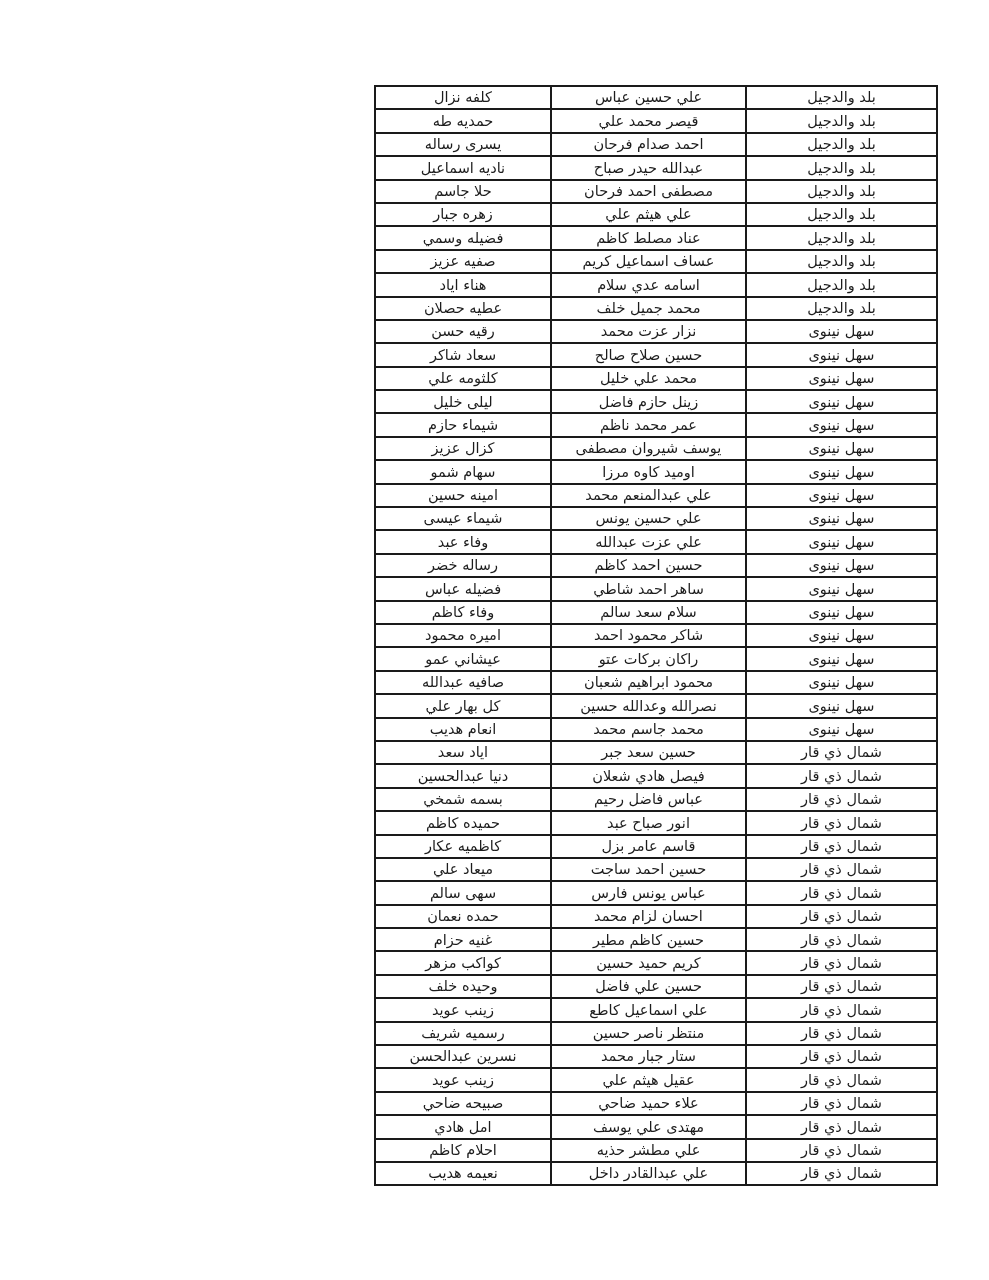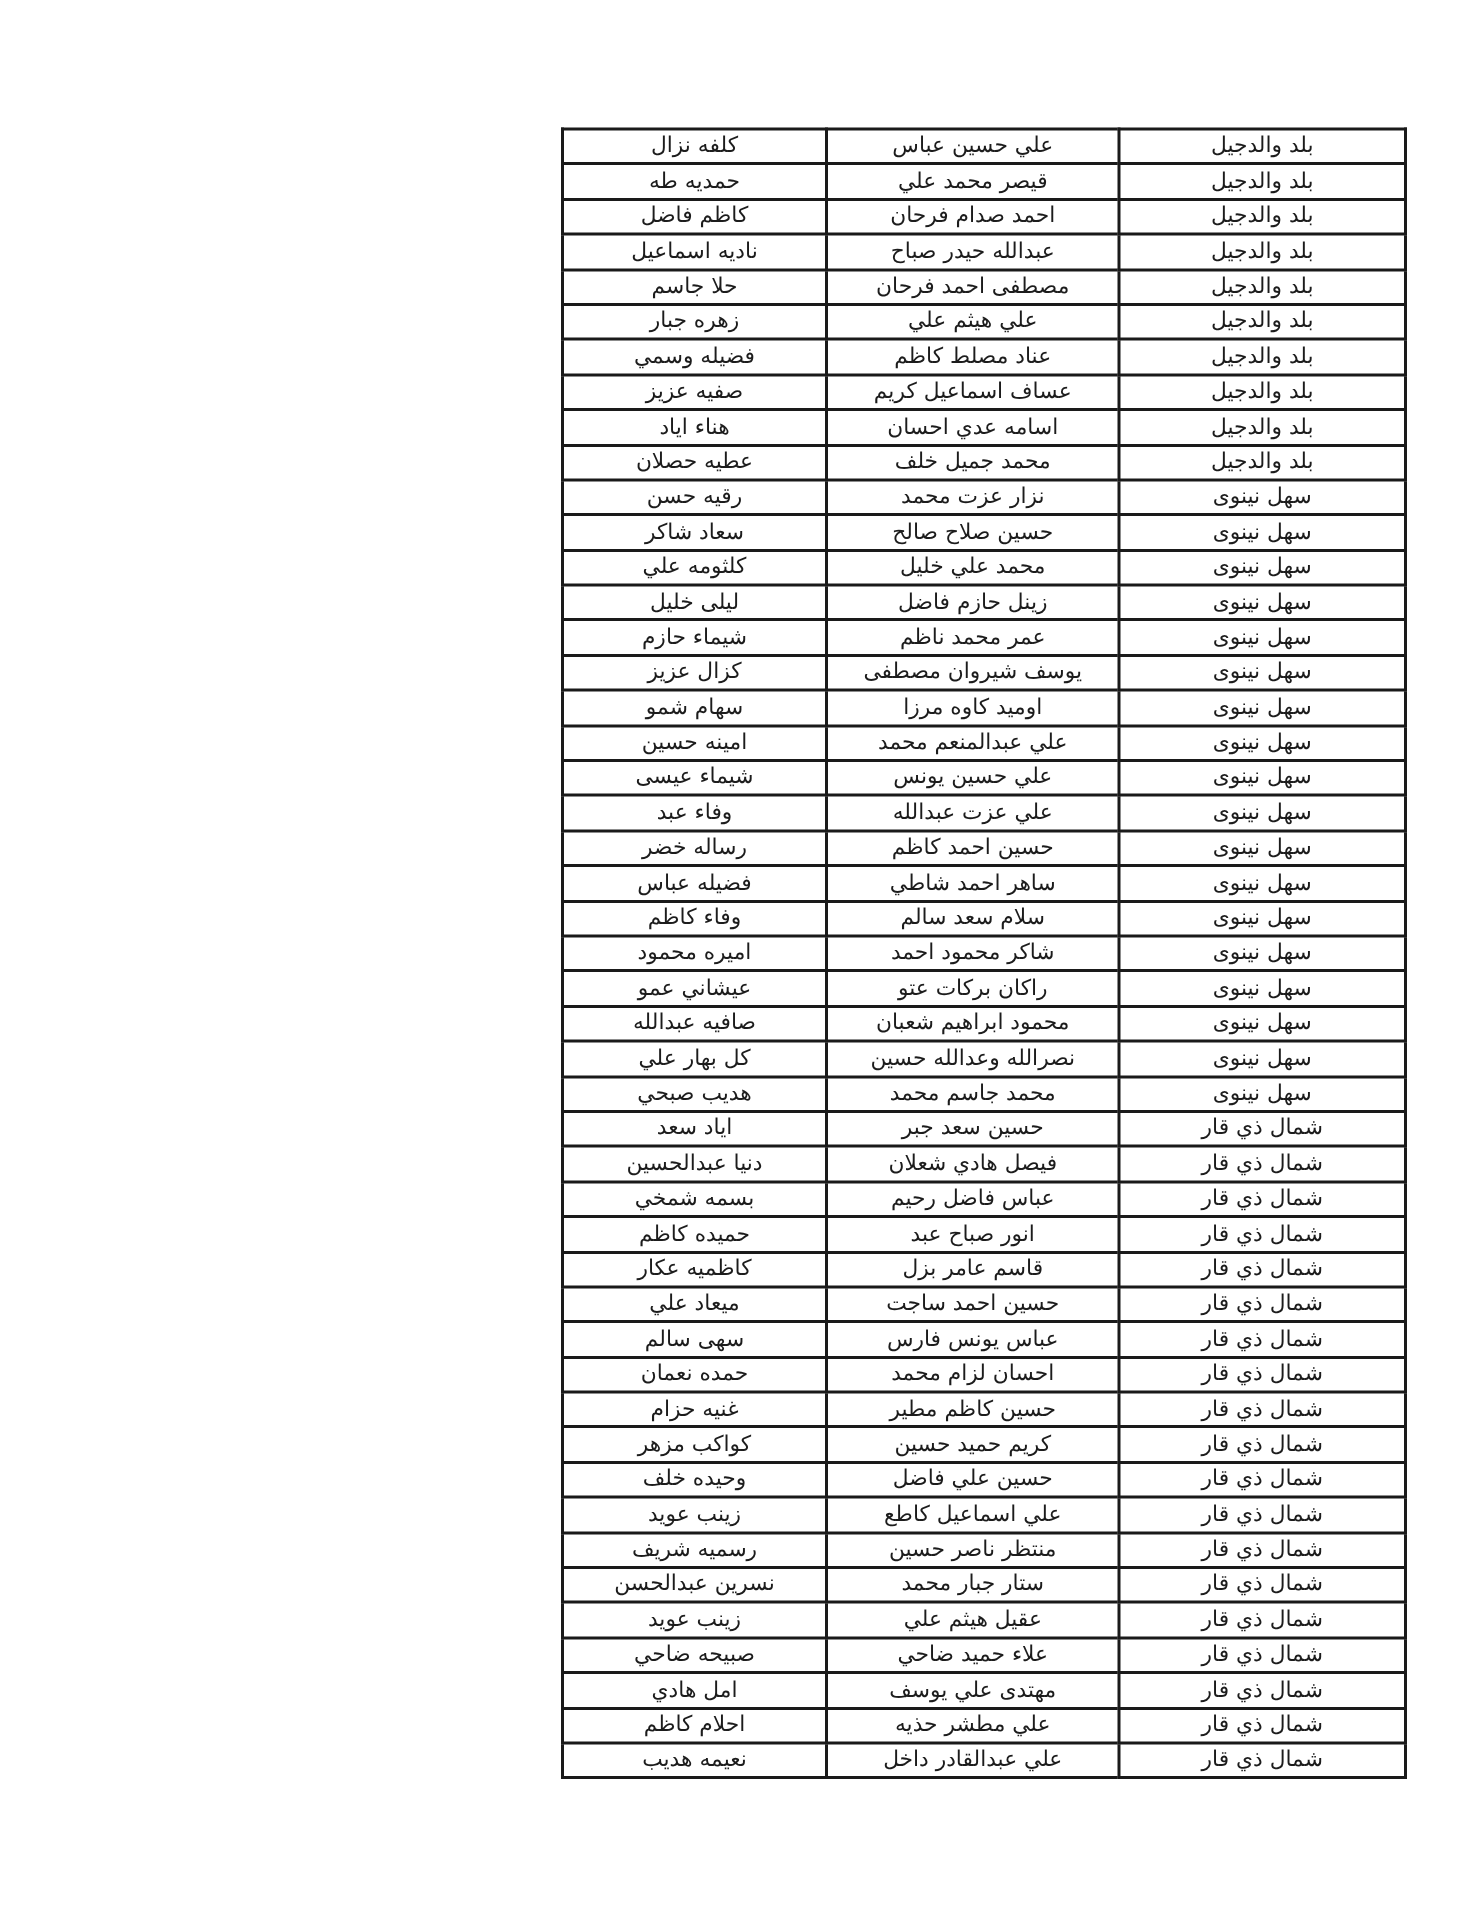--- a/index.html
+++ b/index.html
@@ -57,21 +57,21 @@
 
   <tr>
     <td class="col-region">بلد والدجيل</td>
     <td class="col-name">قيصر محمد علي</td>
     <td class="col-mother">حمديه طه</td>
   </tr>
 
   <tr>
     <td class="col-region">بلد والدجيل</td>
     <td class="col-name">احمد صدام فرحان</td>
-    <td class="col-mother">كاظم فاضل</td>
+    <td class="col-mother">يسرى رساله</td>
   </tr>
 
   <tr>
     <td class="col-region">بلد والدجيل</td>
     <td class="col-name">عبدالله حيدر صباح</td>
     <td class="col-mother">ناديه اسماعيل</td>
   </tr>
 
   <tr>
     <td class="col-region">بلد والدجيل</td>
@@ -92,21 +92,21 @@
   </tr>
 
   <tr>
     <td class="col-region">بلد والدجيل</td>
     <td class="col-name">عساف اسماعيل كريم</td>
     <td class="col-mother">صفيه عزيز</td>
   </tr>
 
   <tr>
     <td class="col-region">بلد والدجيل</td>
-    <td class="col-name">اسامه عدي احسان</td>
+    <td class="col-name">اسامه عدي سلام</td>
     <td class="col-mother">هناء اياد</td>
   </tr>
 
   <tr>
     <td class="col-region">بلد والدجيل</td>
     <td class="col-name">محمد جميل خلف</td>
     <td class="col-mother">عطيه حصلان</td>
   </tr>
 
   <tr>
@@ -207,21 +207,21 @@
 
   <tr>
     <td class="col-region">سهل نينوى</td>
     <td class="col-name">نصرالله وعدالله حسين</td>
     <td class="col-mother">كل بهار علي</td>
   </tr>
 
   <tr>
     <td class="col-region">سهل نينوى</td>
     <td class="col-name">محمد جاسم محمد</td>
-    <td class="col-mother">هديب صبحي</td>
+    <td class="col-mother">انعام هديب</td>
   </tr>
 
   <tr>
     <td class="col-region">شمال ذي قار</td>
     <td class="col-name">حسين سعد جبر</td>
     <td class="col-mother">اياد سعد</td>
   </tr>
 
   <tr>
     <td class="col-region">شمال ذي قار</td>

